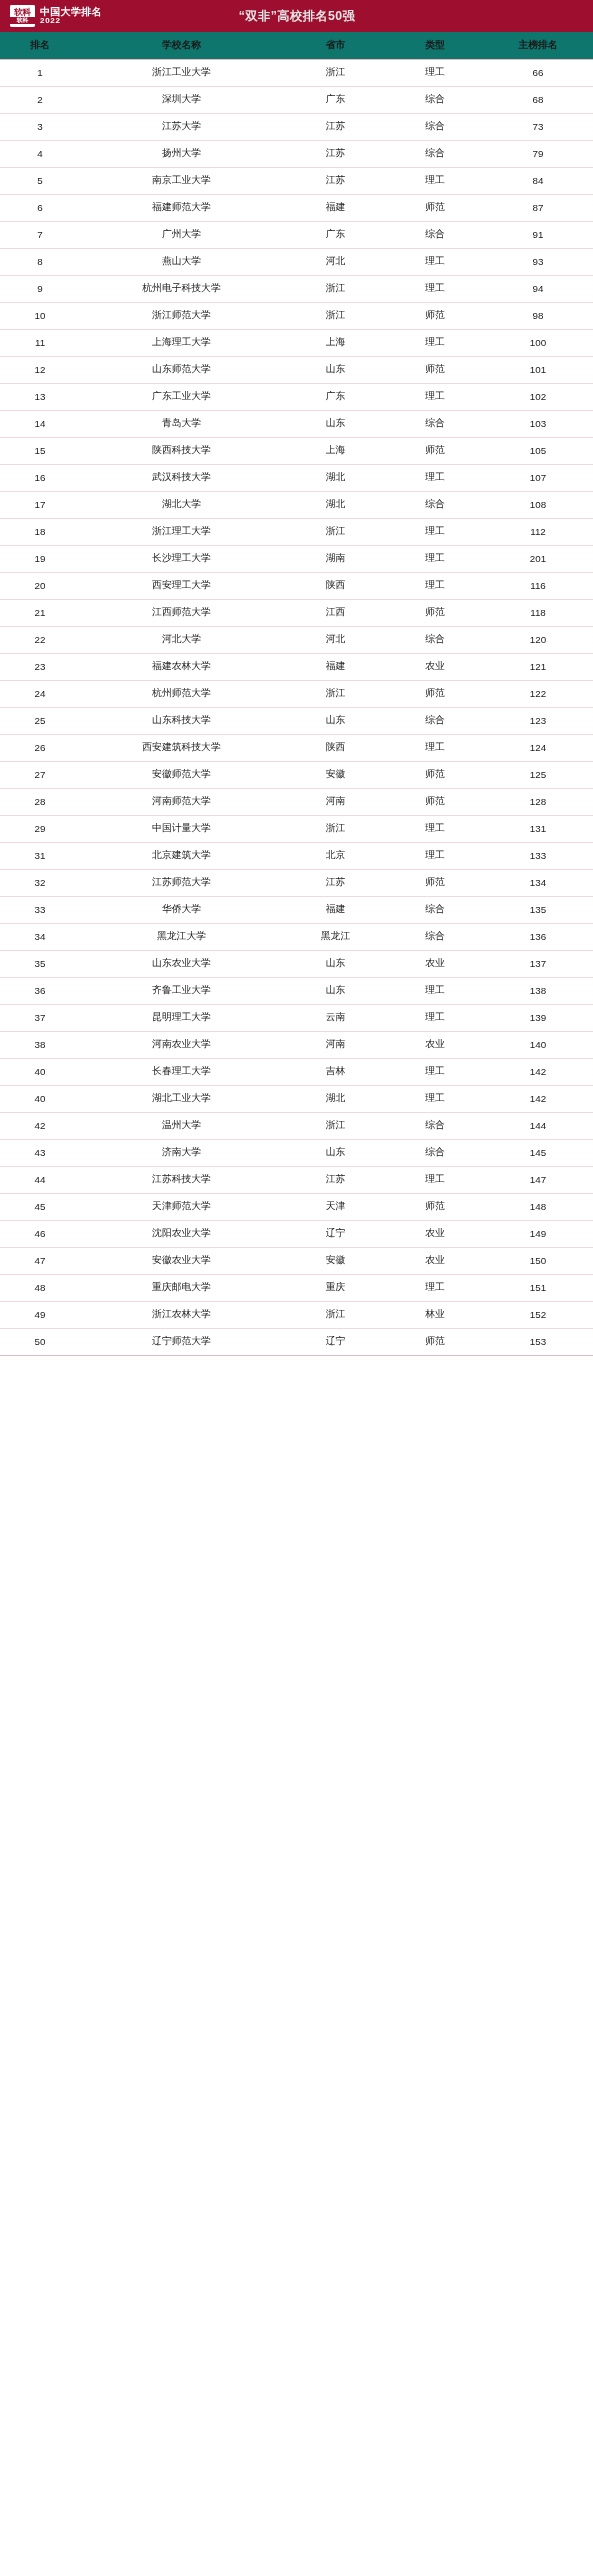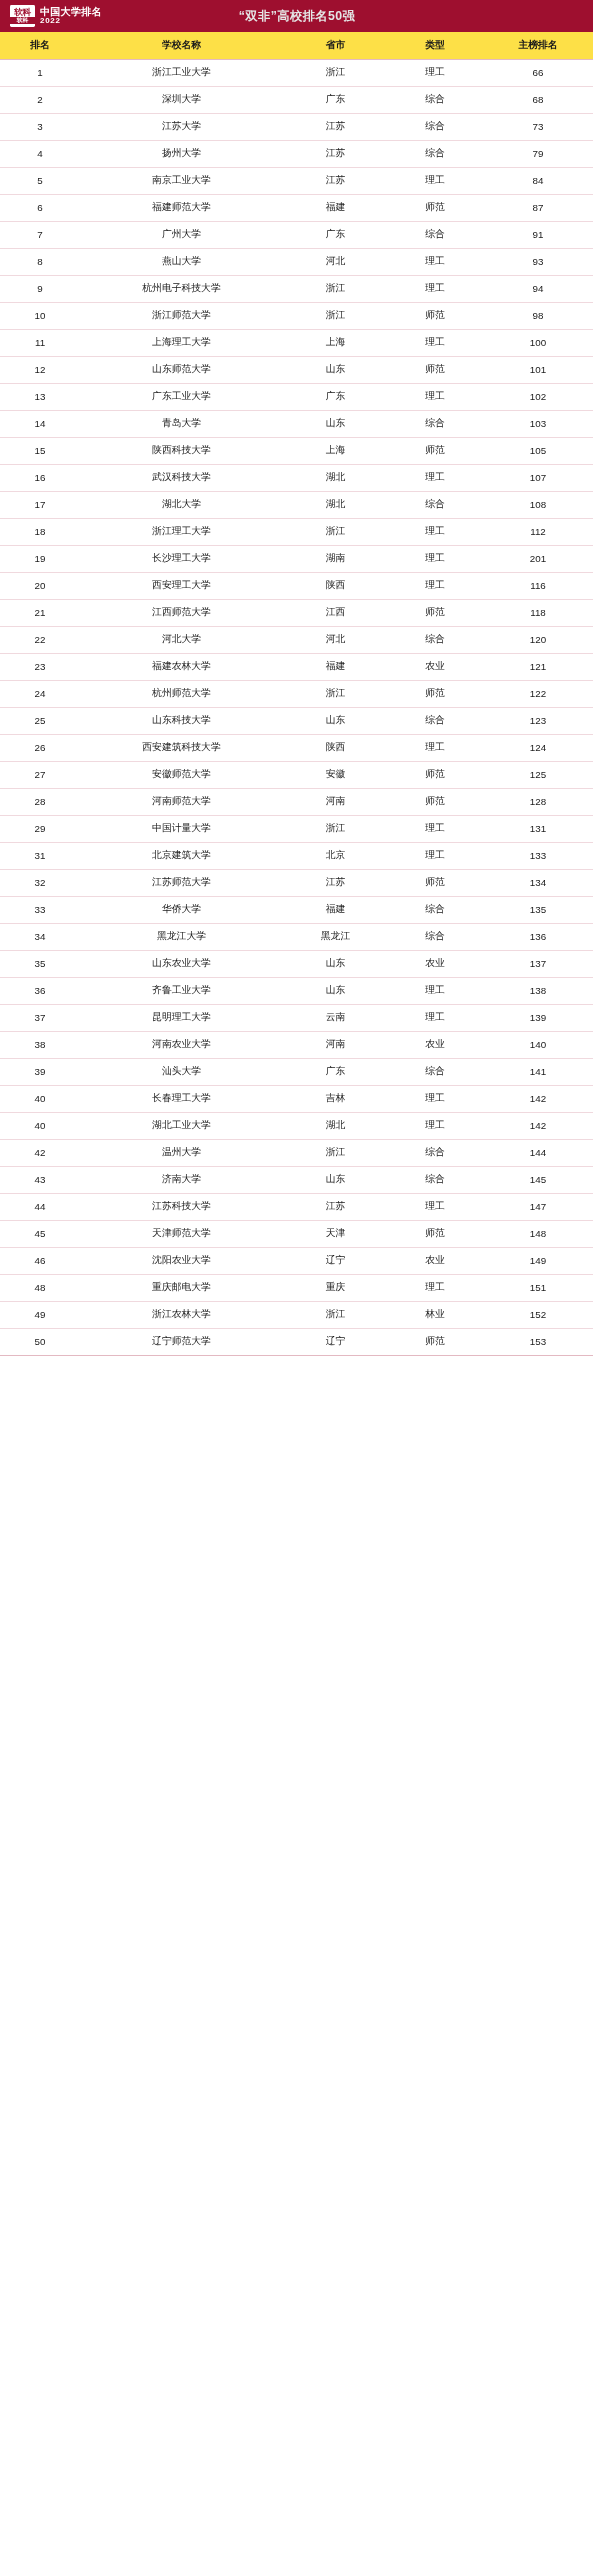--- a/index.html
+++ b/index.html
@@ -91,21 +91,21 @@
     border-collapse: collapse;
     table-layout: fixed;
   }
   table.rank-table th {
     font-size: 9.8px;
     font-weight: bold;
     color: #1a1a1a;
     height: 27px;
     border-bottom: 0.7px solid #e3b9c2;
     text-align: center;
-    background: #fde047;
+    background: #0f766e;
   }
   table.rank-table td {
     font-size: 9.8px;
     color: #1a1a1a;
     height: 27px;
     border-bottom: 0.7px solid #f0d9de;
     text-align: center;
     white-space: nowrap;
   }
   table.rank-table tr:last-child td { border-bottom: 0.7px solid #e3b9c2; }
@@ -407,27 +407,20 @@
           <td>139</td>
         </tr>
         <tr>
           <td>38</td>
           <td class="name-cell">河南农业大学</td>
           <td>河南</td>
           <td>农业</td>
           <td>140</td>
         </tr>
         <tr>
-          <td>39</td>
-          <td class="name-cell">汕头大学</td>
-          <td>广东</td>
-          <td>综合</td>
-          <td>141</td>
-        </tr>
-        <tr>
           <td>40</td>
           <td class="name-cell">长春理工大学</td>
           <td>吉林</td>
           <td>理工</td>
           <td>142</td>
         </tr>
         <tr>
           <td>40</td>
           <td class="name-cell">湖北工业大学</td>
           <td>湖北</td>
@@ -461,20 +454,27 @@
           <td>天津</td>
           <td>师范</td>
           <td>148</td>
         </tr>
         <tr>
           <td>46</td>
           <td class="name-cell">沈阳农业大学</td>
           <td>辽宁</td>
           <td>农业</td>
           <td>149</td>
+        </tr>
+        <tr>
+          <td>47</td>
+          <td class="name-cell">安徽农业大学</td>
+          <td>安徽</td>
+          <td>农业</td>
+          <td>150</td>
         </tr>
         <tr>
           <td>48</td>
           <td class="name-cell">重庆邮电大学</td>
           <td>重庆</td>
           <td>理工</td>
           <td>151</td>
         </tr>
         <tr>
           <td>49</td>

